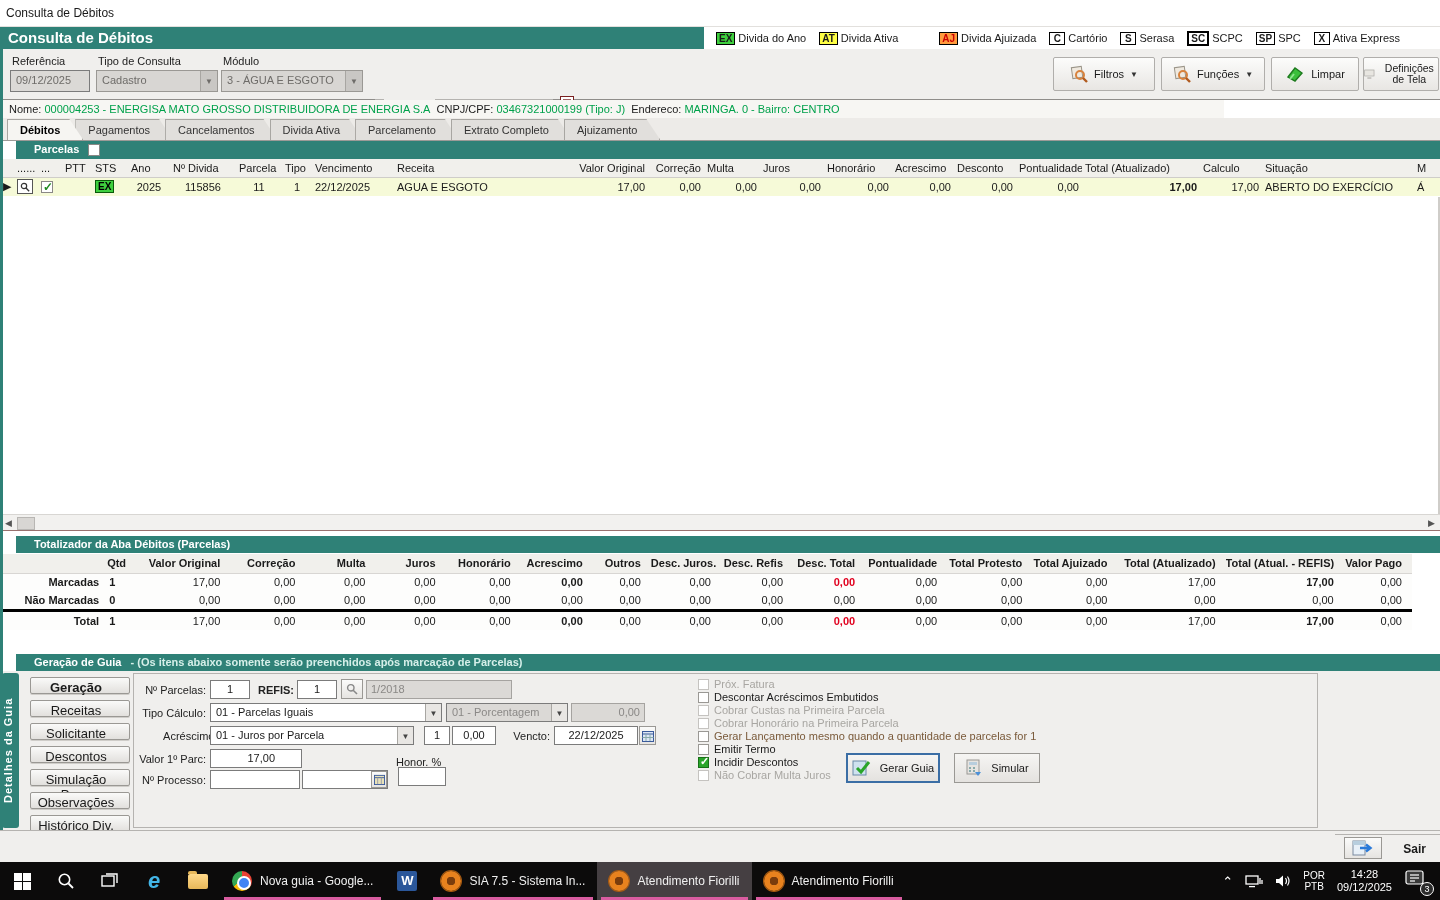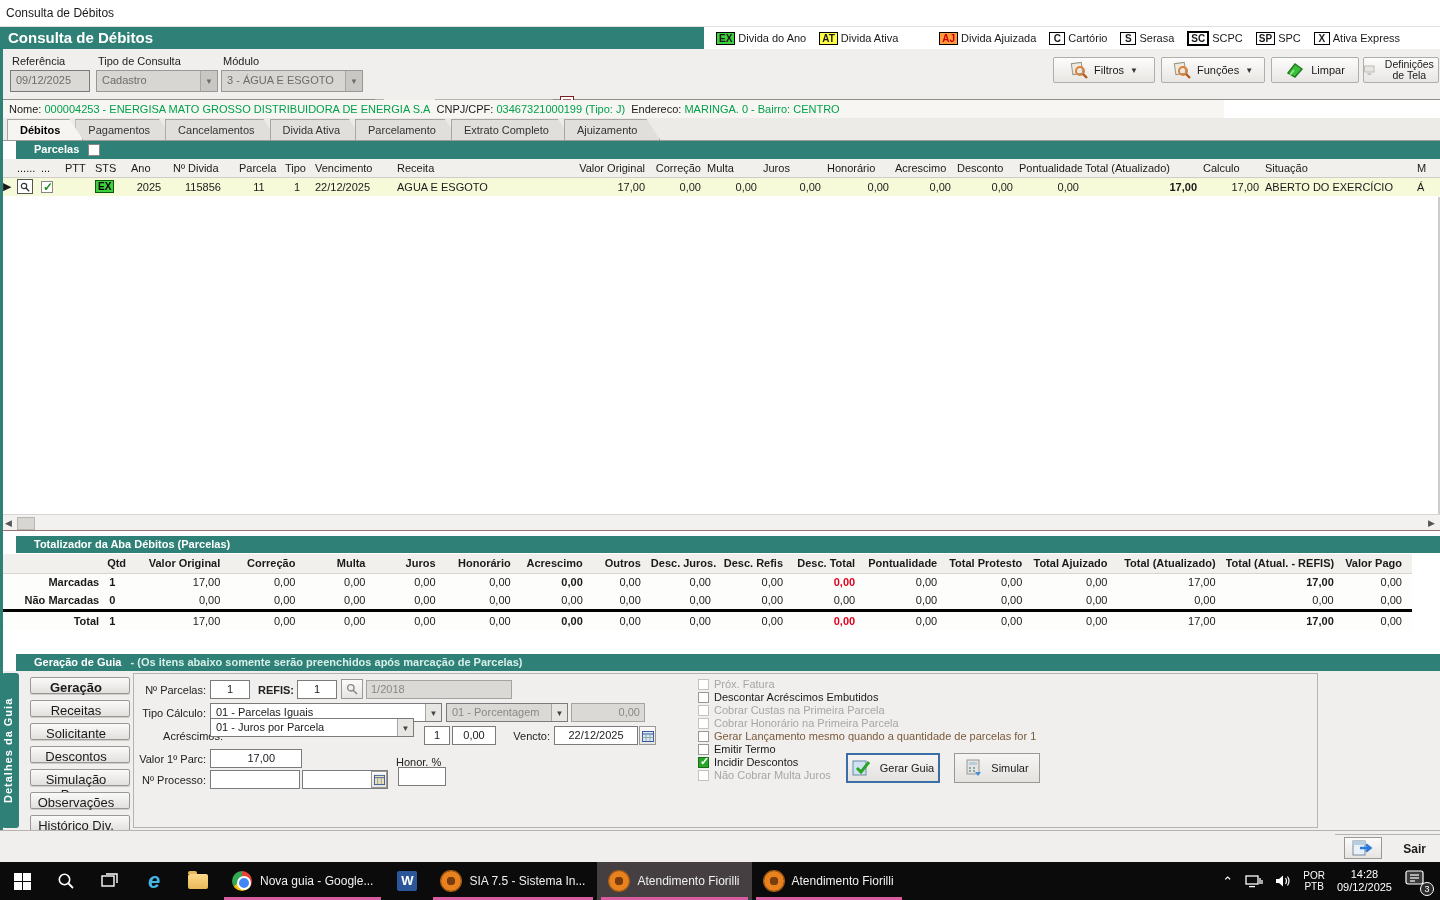--- a/index.html
+++ b/index.html
@@ -19,21 +19,21 @@
 
 .filterbar{position:absolute;left:0;top:49px;width:1440px;height:51px;background:var(--grayb);border-bottom:1px solid #8f8d8a;border-left:3px solid var(--teal)}
 .flabel{position:absolute;font-size:11px;color:#222}
 .inp{position:absolute;height:22px;border:1px solid #7b7b7b;background:#fff;padding:3px 5px;font-size:11px}
 .inp.dis{background:#dbd9d6;color:#6e6c69}
 .sel{position:absolute;height:22px;border:1px solid #9a9894;background:#d8d6d3;color:#6e6c69;padding:3px 5px;font-size:11px}
 .sel .arr{position:absolute;right:0;top:0;width:17px;height:100%;background:#c9c7c4;border-left:1px solid #a8a6a2;color:#6e6c69;text-align:center;font-size:8px;padding-top:6px}
 .cadgroup{position:absolute;left:372px;top:50px;width:178px;height:46px;border:1px solid #b5b3b0}
 .cadgroup .glabel{position:absolute;left:8px;top:-1px;background:var(--grayb);padding:0 3px}
 .sqbtn{position:absolute;width:22px;height:22px;border:1px solid #9a9894;background:linear-gradient(#fbfbfa,#e6e4e1);display:flex;align-items:center;justify-content:center}
-.toolbtn{position:absolute;height:26px;border:1px solid #b0aeab;border-radius:2px;background:linear-gradient(#fcfcfb,#e8e6e3);display:flex;align-items:center;justify-content:center;gap:6px;font-size:11px}
+.toolbtn{position:absolute;height:34px;border:1px solid #b0aeab;border-radius:2px;background:linear-gradient(#fcfcfb,#e8e6e3);display:flex;align-items:center;justify-content:center;gap:6px;font-size:11px}
 .caret{font-size:8px;color:#333}
 
 
 .nomebar{position:absolute;left:0;top:100px;width:1224px;height:18px;background:#f7f6f3;border-left:3px solid var(--teal);padding:3px 0 0 6px;font-weight:normal;white-space:nowrap}
 .nomebar .g{color:#00a14b}
 
 
 .tabsrow{position:absolute;left:0;top:118px;width:1440px;height:23px;background:#edebe8;border-left:3px solid var(--teal);display:flex;align-items:flex-end;padding-left:4px;border-bottom:1px solid #9c9a97}
 .tab{height:21px;padding:4px 22px 0 12px;background:#e1dfdc;border:1px solid #a8a6a2;border-bottom:none;clip-path:polygon(0 0,calc(100% - 14px) 0,100% 100%,0 100%);margin-right:-8px;font-size:11px;color:#333}
 .tab.active{background:#f6f5f2;font-weight:bold;color:#000;z-index:3;position:relative}
@@ -484,21 +484,21 @@
           </svg>
       </div>
       <div class="ginp dis" style="left:232px;top:6px;width:146px;text-align:left">1/2018</div>
 
       <span class="glab" style="left:0px;top:33px;width:72px">Tipo Cálculo:</span>
       <div class="gsel" style="left:76px;top:29px;width:232px"><span>01 - Parcelas Iguais</span><span class="arr">▼</span></div>
       <div class="gsel dis" style="left:312px;top:29px;width:122px"><span>01 - Porcentagem</span><span class="arr">▼</span></div>
       <div class="ginp dis r" style="left:437px;top:29px;width:74px">0,00</div>
 
       <span class="glab" style="left:21px;top:56px;width:68px">Acréscimos:</span>
-      <div class="gsel" style="left:76px;top:44px;width:204px"><span>01 - Juros por Parcela</span><span class="arr">▼</span></div>
+      <div class="gsel" style="left:76px;top:52px;width:204px"><span>01 - Juros por Parcela</span><span class="arr">▼</span></div>
       <div class="ginp" style="left:290px;top:52px;width:26px">1</div>
       <div class="ginp" style="left:318px;top:52px;width:44px">0,00</div>
       <span class="glab" style="left:372px;top:56px;width:44px">Vencto:</span>
       <div class="ginp" style="left:420px;top:52px;width:84px">22/12/2025</div>
       <div class="sqbtn" style="left:505px;top:52px;width:17px;height:19px">
         <svg width="12" height="12" viewBox="0 0 12 12">
             <rect x="0.5" y="1.5" width="11" height="10" fill="#dce6f5" stroke="#3a5a9a"></rect>
             <line x1="0.5" y1="4" x2="11.5" y2="4" stroke="#3a5a9a"></line>
             <line x1="4" y1="4" x2="4" y2="11" stroke="#8aa"></line>
             <line x1="8" y1="4" x2="8" y2="11" stroke="#8aa"></line>

